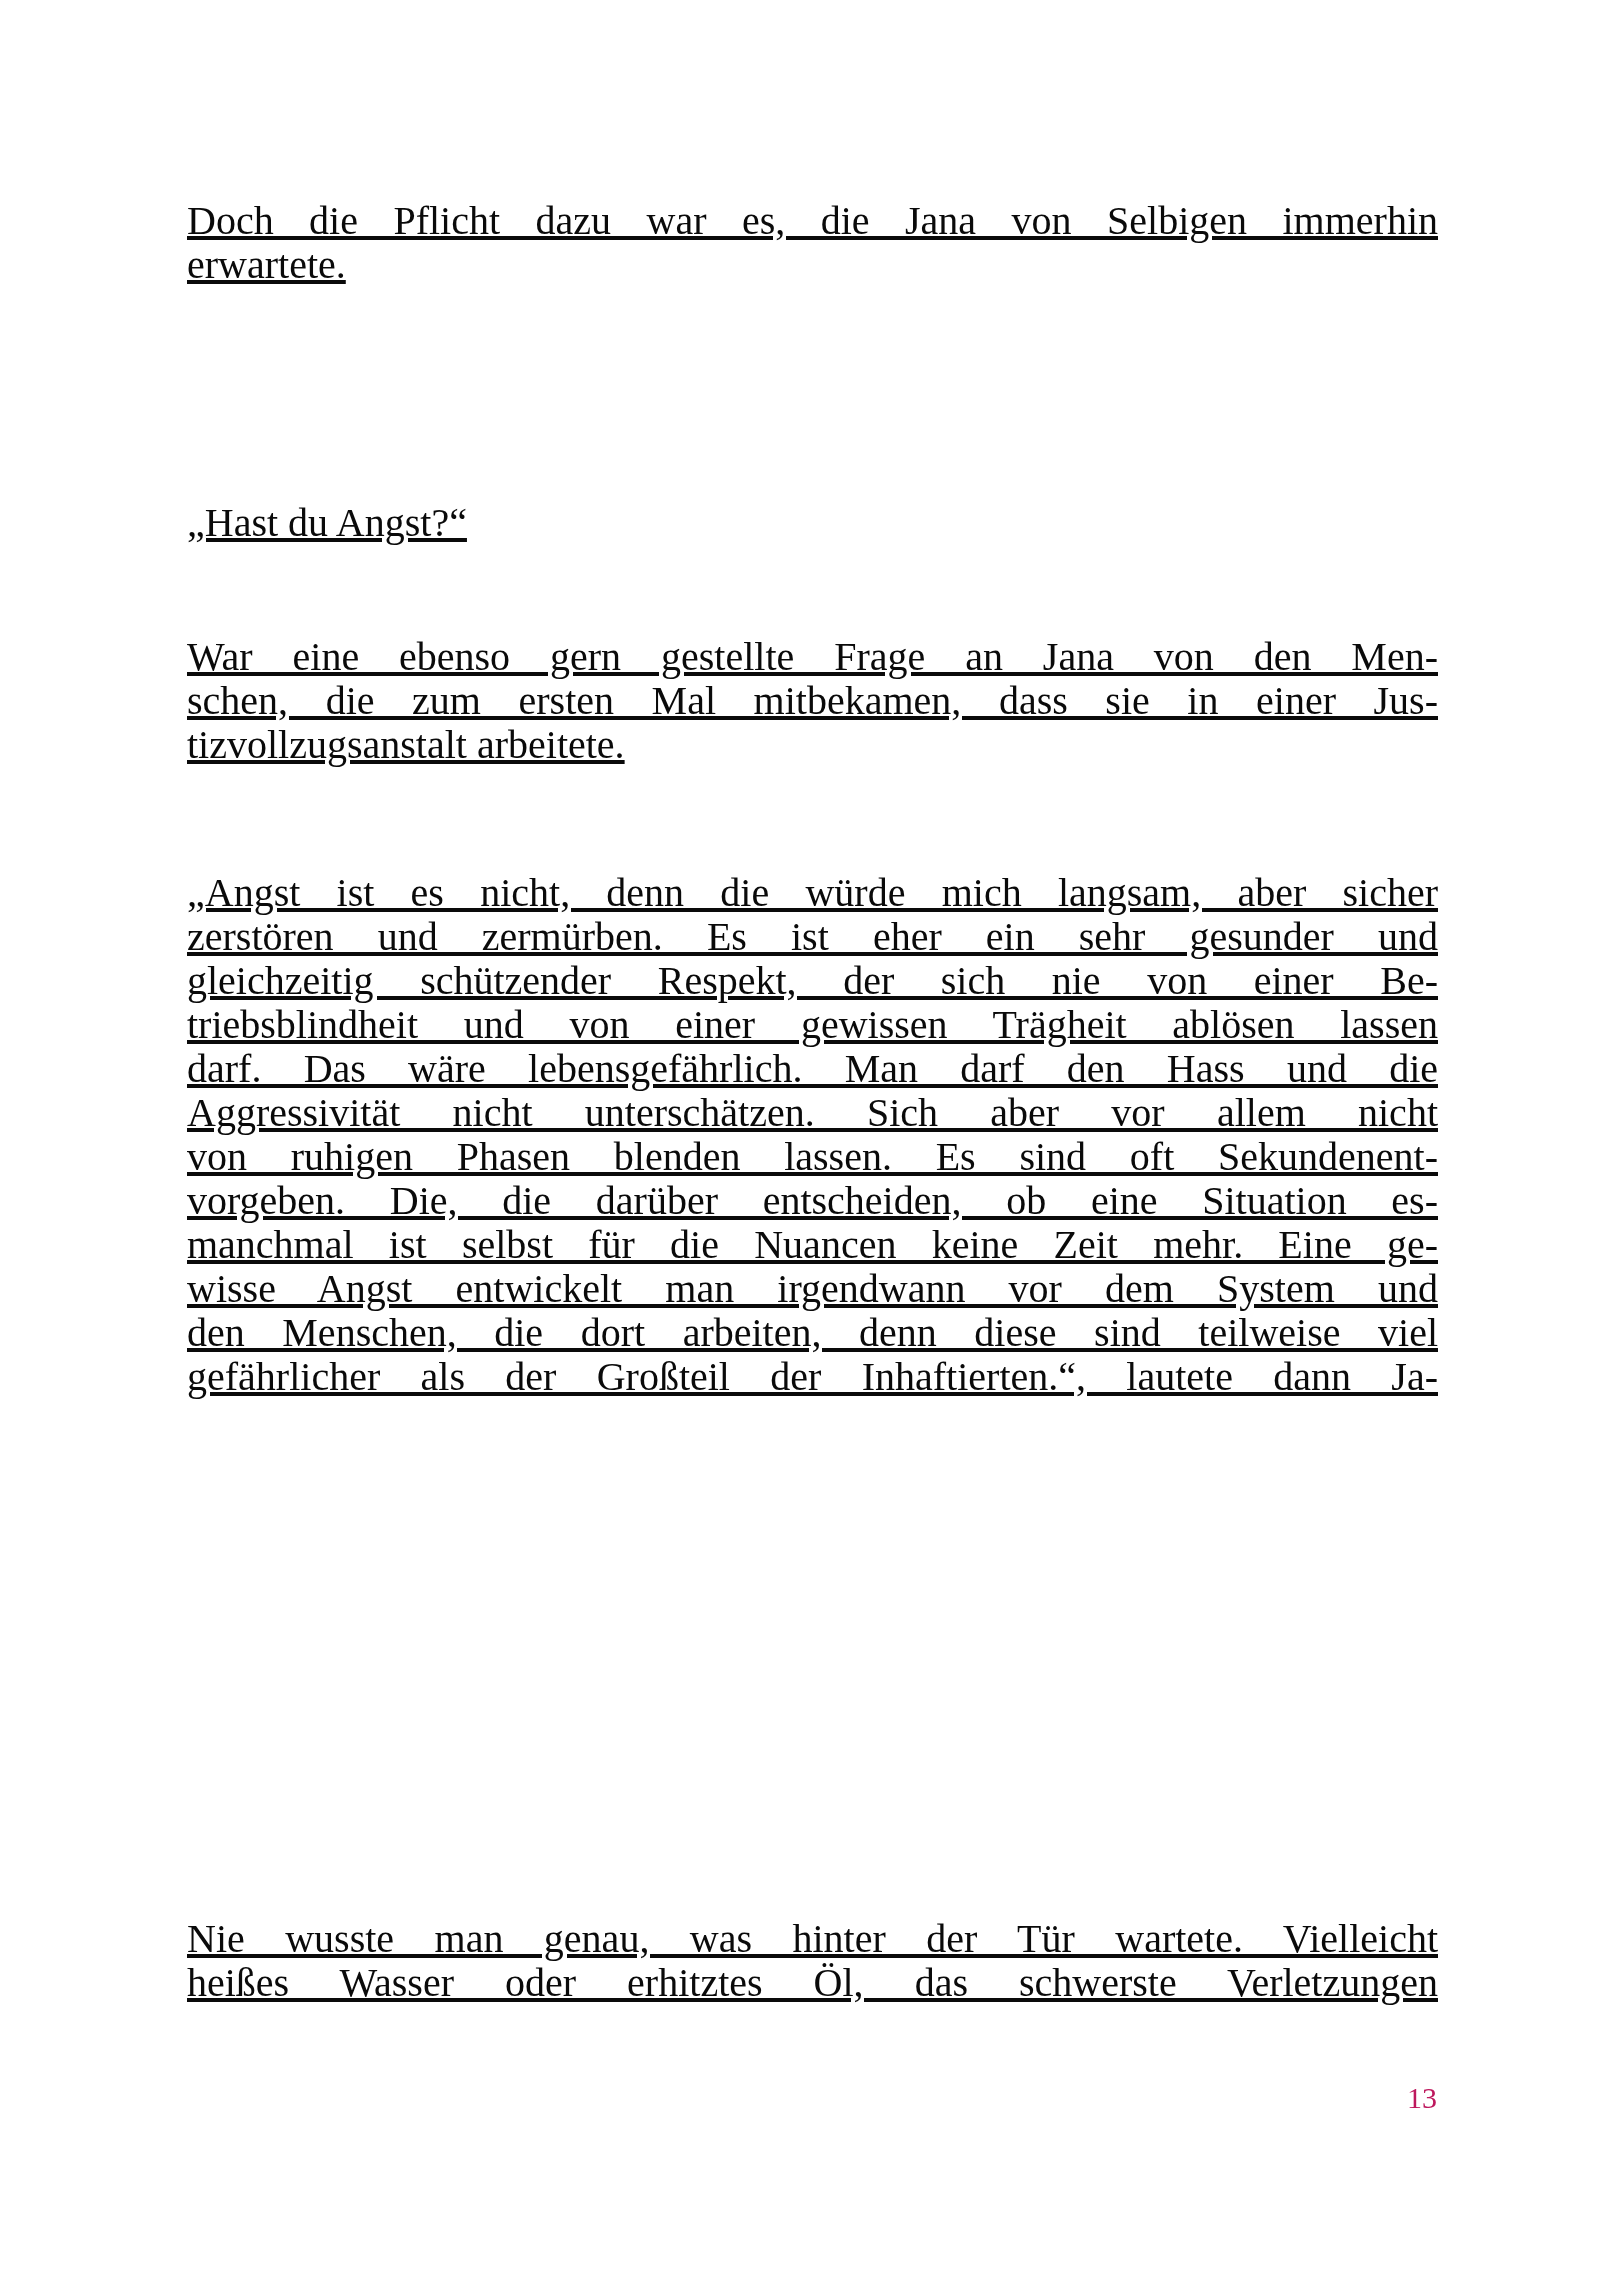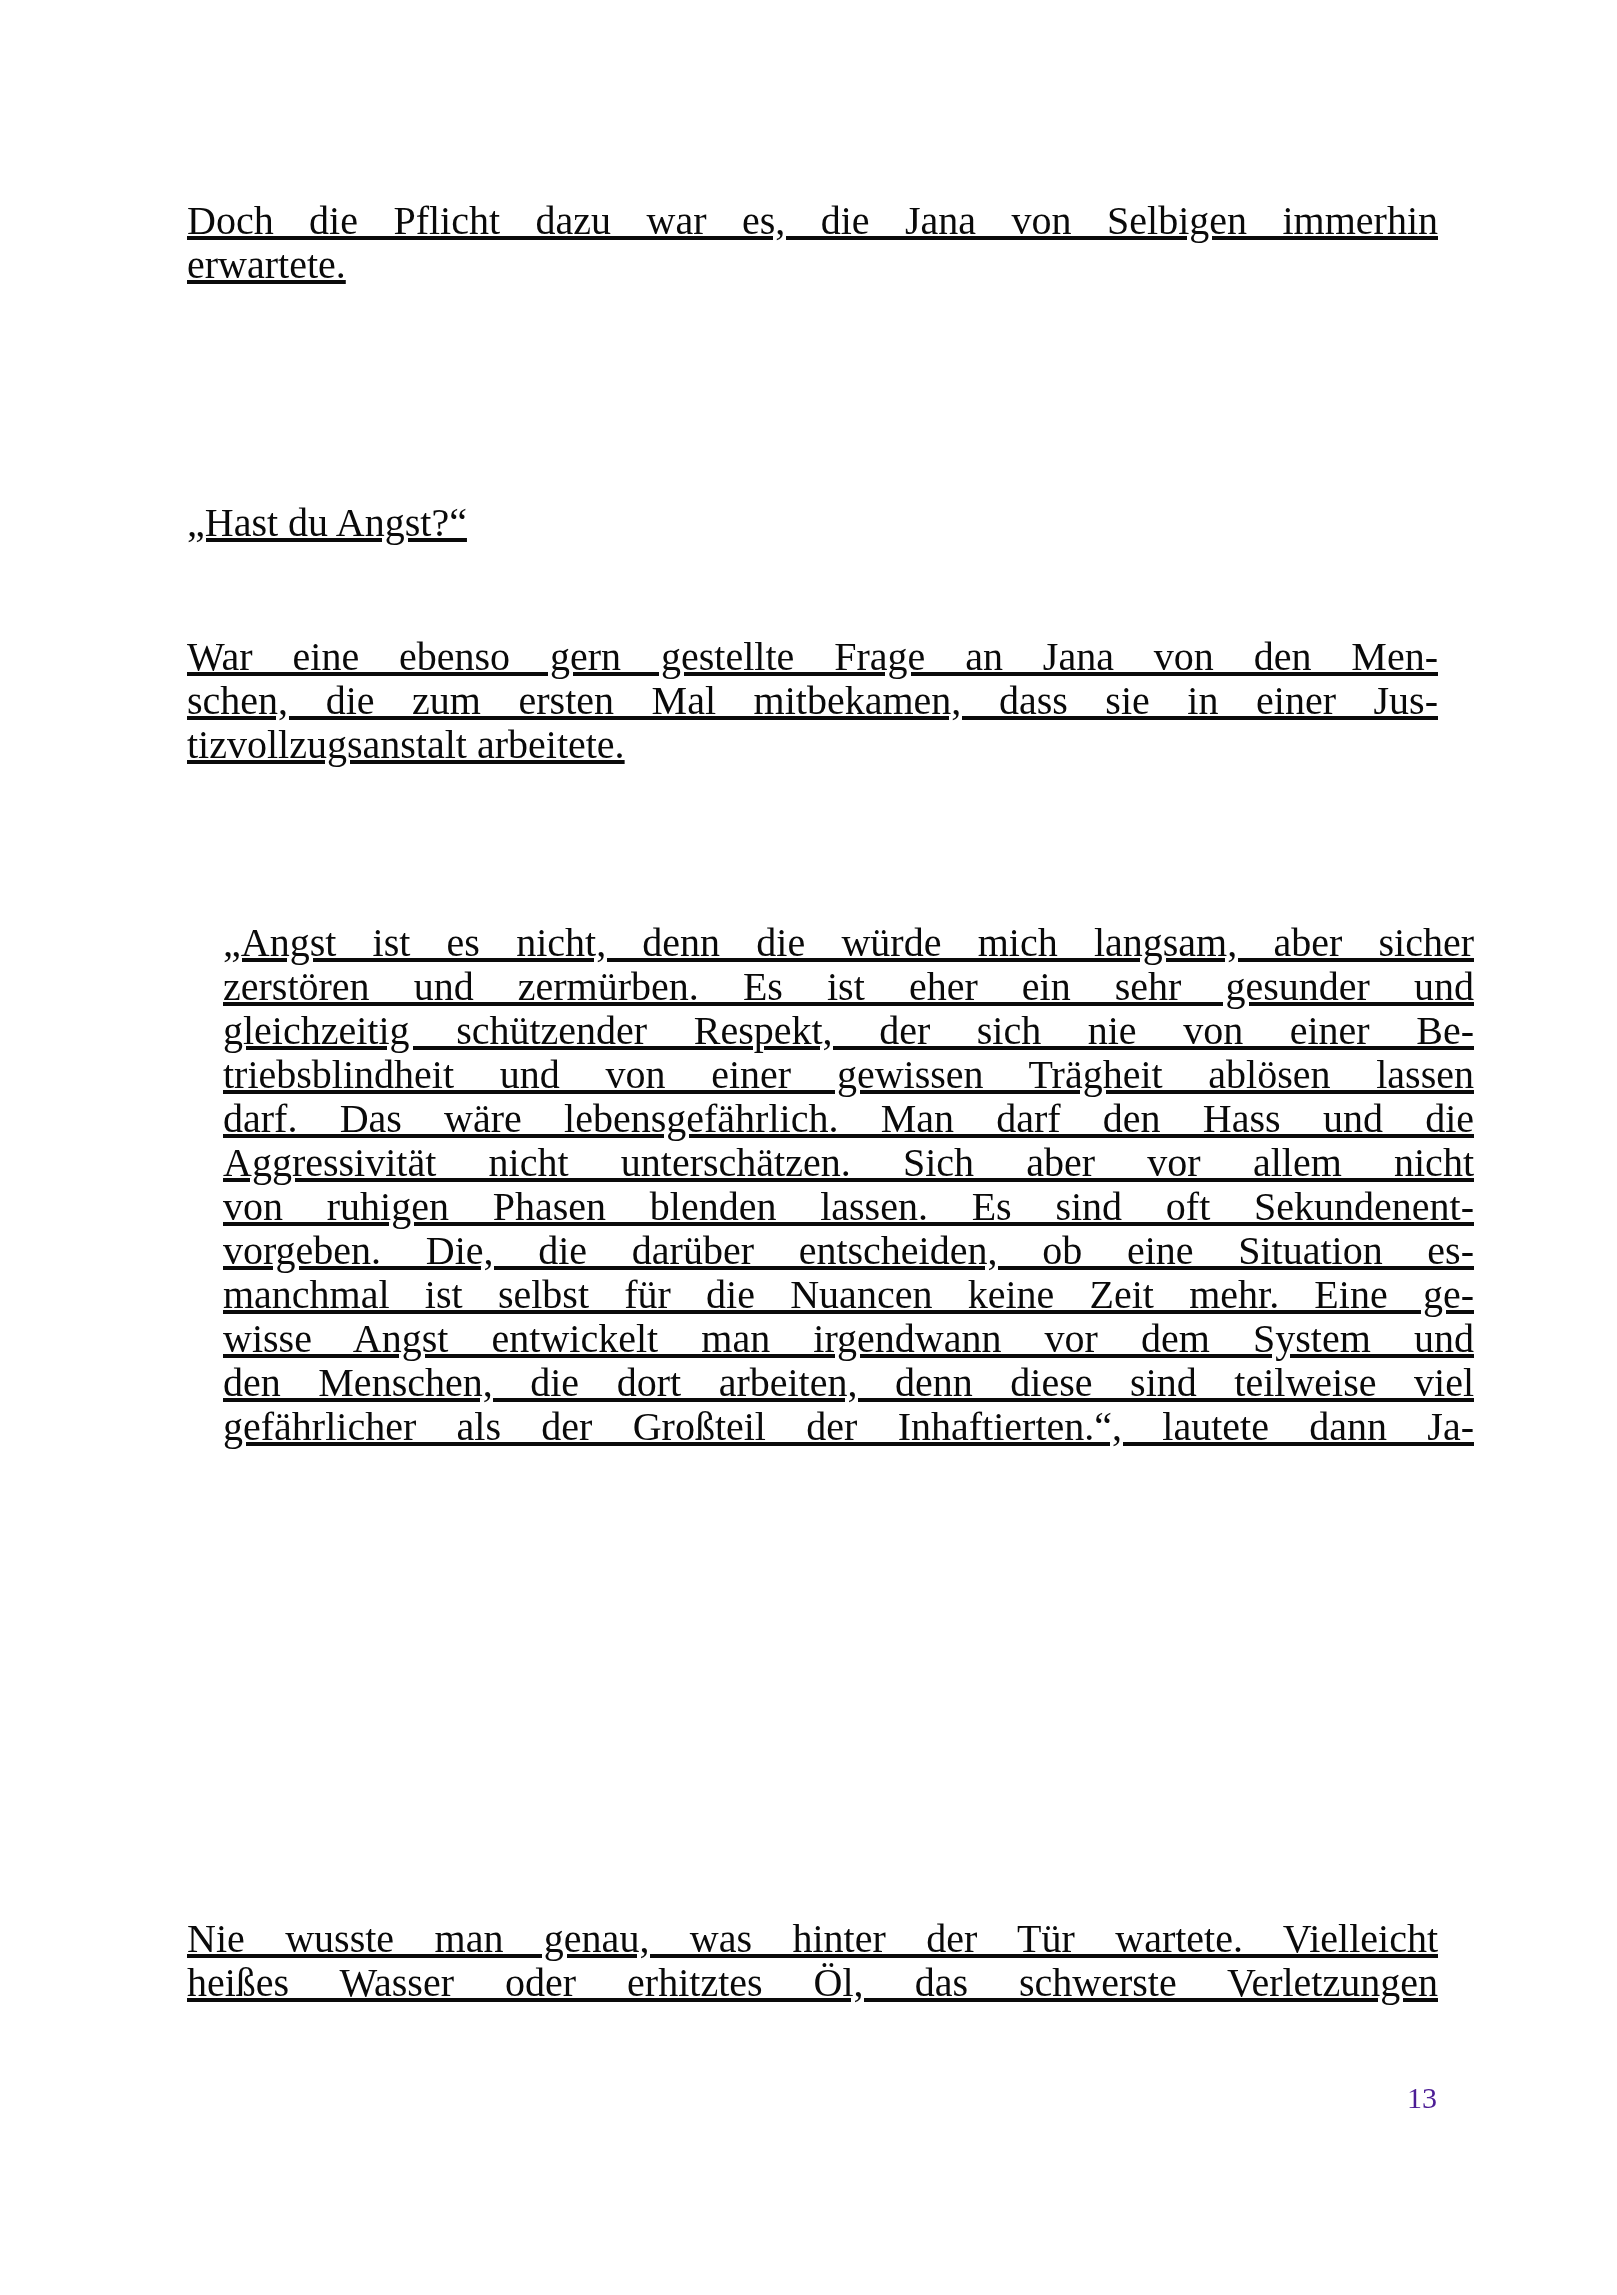--- a/index.html
+++ b/index.html
@@ -8,26 +8,26 @@
   .textblock {
     position: absolute; left: 187px; width: 1251px;
     font-family: "Liberation Serif", "DejaVu Serif", serif;
     font-size: 40px; line-height: 44px; color: #0a0a0a;
   }
   .line { display: block; height: 44px; white-space: nowrap; text-align: justify; text-align-last: justify; text-decoration: underline; }
   .line.last { text-align-last: left; }
   .p1 { top: 199px; }
   .p2 { top: 501px; }
   .p3 { top: 635px; }
-  .p4 { top: 921px; margin-left: 36px; }
+  .p4 { top: 871px; }
   .p5 { top: 1917px; }
   .pagenum {
     position: absolute; right: 181px; top: 2081px;
     font-family: "Liberation Serif", "DejaVu Serif", serif;
-    font-size: 30px; color: #4c1d95;
+    font-size: 30px; color: #be185d;
   }
 </style>
 </head>
 <body>
 
 <div class="page">
 
   <div class="textblock p1">
     <span class="line">Doch die Pflicht dazu war es, die Jana von Selbigen immerhin</span>
     <span class="line last">erwartete.</span>

